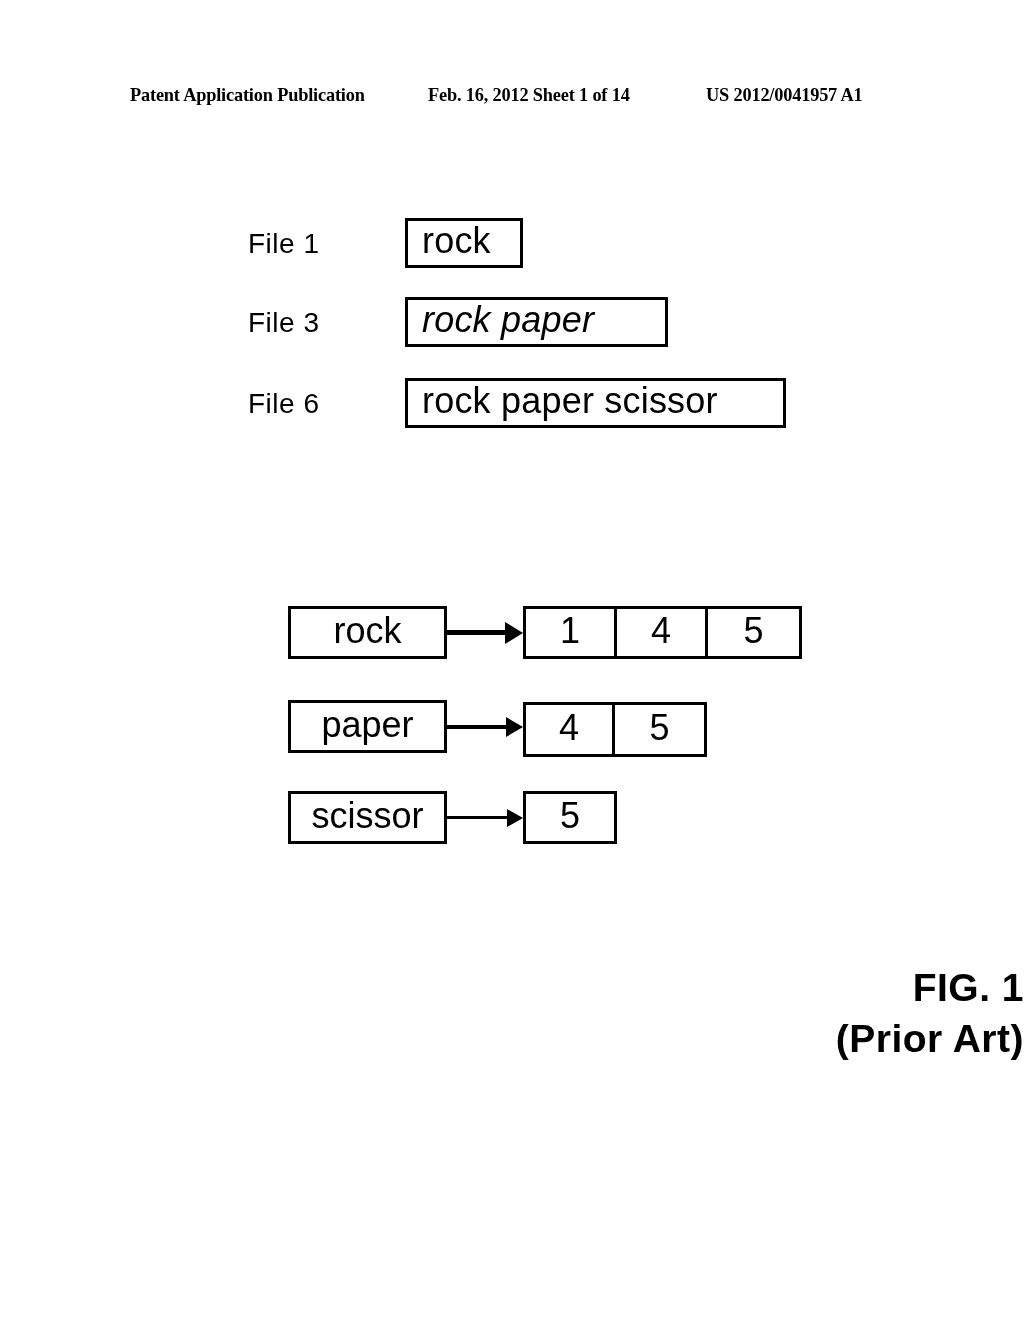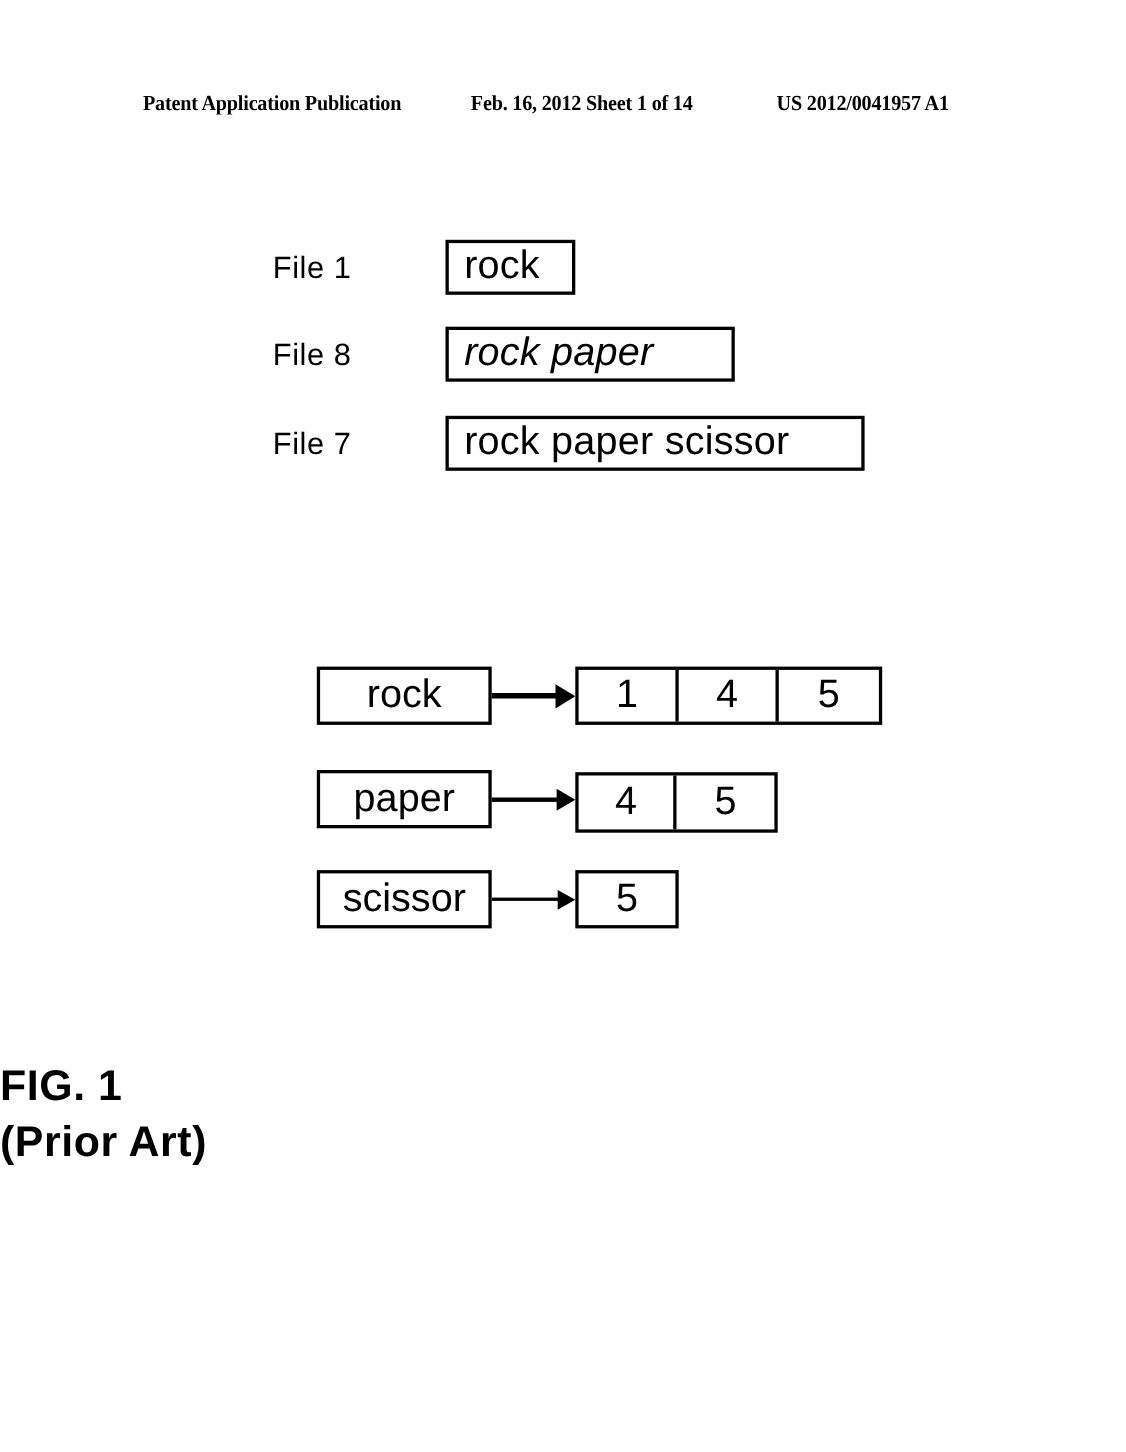--- a/index.html
+++ b/index.html
@@ -198,21 +198,21 @@
 
   #idx-row-1 .posting-list { top: 2px; height: 55px; }
   #idx-row-1 .posting-cell { width: 89px; }
   #idx-row-2 .posting-cell { width: 88px; }
 
   
   .caption {
     position: absolute;
     left: 0;
     width: 1024px;
-    text-align: left;
+    text-align: right;
     font-size: 39px;
     font-weight: bold;
     letter-spacing: 0.5px;
     white-space: nowrap;
   }
   #caption-fig  { top: 966px; }
   #caption-prior{ top: 1017px; }
 </style>
 </head>
 <body>
@@ -228,28 +228,28 @@
   <div class="figure">
 
     <div class="doc-row" id="doc-row-0">
       <div class="doc-label">File 1</div>
       <div class="doc-box" id="doc-box-0">
         <div class="doc-box-text">rock</div>
       </div>
     </div>
 
     <div class="doc-row" id="doc-row-1">
-      <div class="doc-label">File 8</div>
+      <div class="doc-label">File 3</div>
       <div class="doc-box" id="doc-box-1">
         <div class="doc-box-text">rock paper</div>
       </div>
     </div>
 
     <div class="doc-row" id="doc-row-2">
-      <div class="doc-label">File 7</div>
+      <div class="doc-label">File 6</div>
       <div class="doc-box" id="doc-box-2">
         <div class="doc-box-text">rock paper scissor</div>
       </div>
     </div>
 
     <div class="idx-row" id="idx-row-0">
       <div class="term-box">
         <div class="term-text">rock</div>
       </div>
       <div class="arrow" id="arrow-0">

